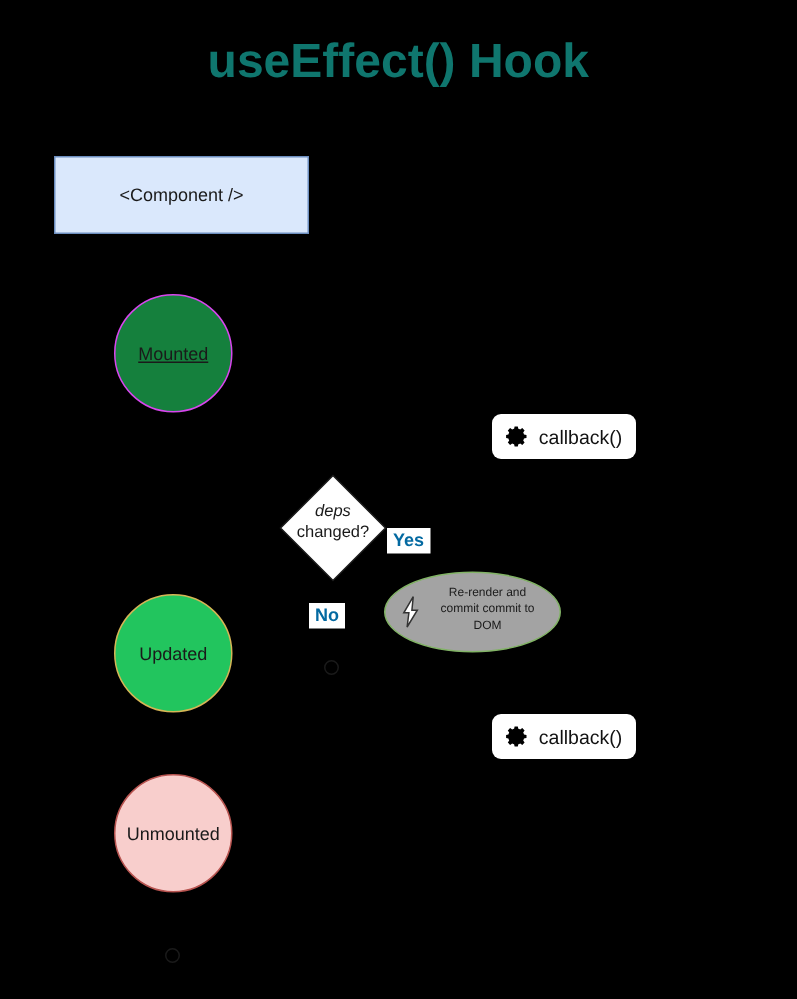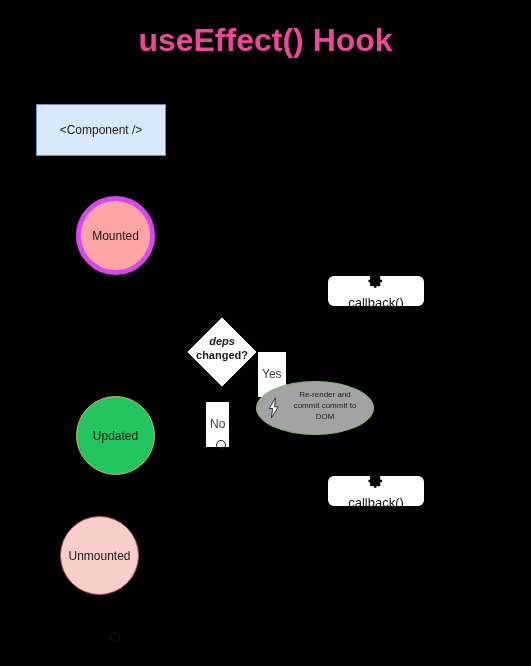--- a/index.html
+++ b/index.html
@@ -20,32 +20,32 @@
 
   
   .title {
     position: absolute;
     left: 0;
     top: 20px;
     width: 531px;
     text-align: center;
     font-size: 32px;
     font-weight: bold;
-    color: #ec4899;
+    color: #0f766e;
     letter-spacing: 0px;
     line-height: 40px;
     white-space: nowrap;
   }
 
   
   .component-box {
     position: absolute;
     left: 36px;
     top: 104px;
-    width: 130px;
+    width: 170px;
     height: 52px;
     background: #dae8fc;
     border: 1px solid #6c8ebf;
     box-sizing: border-box;
     display: flex;
     align-items: center;
     justify-content: center;
     font-size: 12px;
     color: #1a1a1a;
   }
@@ -60,31 +60,32 @@
     display: flex;
     align-items: center;
     justify-content: center;
     font-size: 12px;
     color: #1a1a1a;
     text-align: center;
   }
   .state-mounted {
     left: 76px;
     top: 196px;
-    background: #fca5a5;
-    border: 5px solid #d946ef;
+    background: #15803d;
+    border: 1px solid #d946ef;
+    text-decoration: underline;
   }
   .state-updated {
     left: 76px;
     top: 396px;
     background: #22c55e;
     border: 1px solid #d6b656;
   }
   .state-unmounted {
-    left: 60px;
+    left: 76px;
     top: 516px;
     background: #f8cecc;
     border: 1px solid #b85450;
   }
 
   
   .diamond-wrap {
     position: absolute;
     left: 186px;
     top: 316px;
@@ -98,36 +99,36 @@
   }
   .diamond-label {
     position: absolute;
     left: -14px;
     top: 18px;
     width: 100px;
     text-align: center;
     font-size: 11px;
     color: #1a1a1a;
     line-height: 14px;
-    font-weight: bold;
   }
   .diamond-label .deps {
     font-style: italic;
     display: block;
   }
 
   
   .edge-label {
     position: absolute;
     background: #ffffff;
-    color: #404040;
+    color: #0369a1;
     font-size: 12px;
     line-height: 15px;
-    padding: 15px 4px;
+    padding: 1px 4px;
     white-space: nowrap;
+    font-weight: bold;
   }
   .label-yes {
     left: 258px;
     top: 352px;
   }
   .label-no {
     left: 206px;
     top: 388px;
     margin-top: 14px;
   }
@@ -138,21 +139,20 @@
     width: 96px;
     height: 30px;
     background: #ffffff;
     border-radius: 6px;
     display: flex;
     align-items: center;
     justify-content: center;
     gap: 6px;
     font-size: 13px;
     color: #111111;
-    flex-direction: column;
   }
   .callback-1 { left: 328px; top: 276px; }
   .callback-2 { left: 328px; top: 476px; }
   .gear-icon {
     display: block;
     width: 16px;
     height: 16px;
     flex: 0 0 16px;
   }
 

